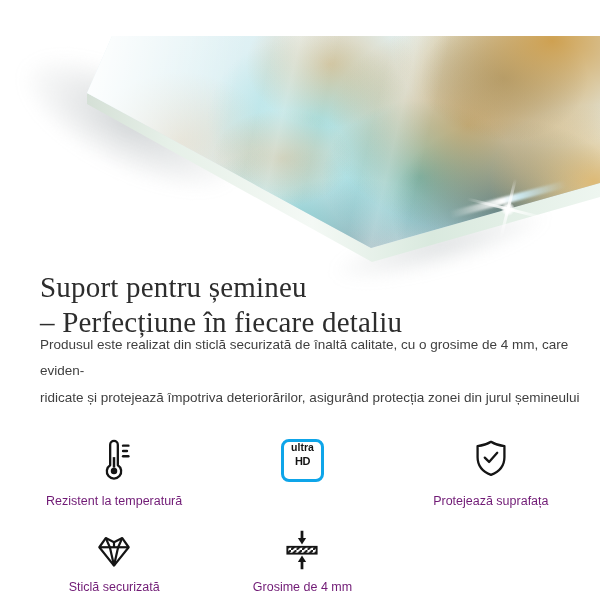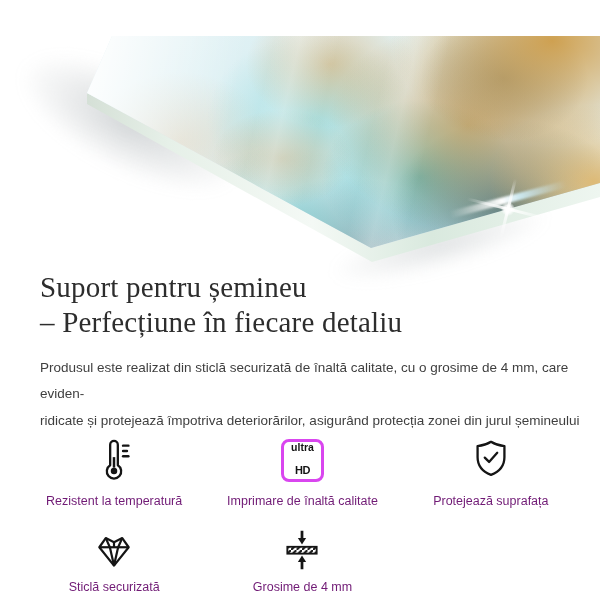--- a/index.html
+++ b/index.html
@@ -49,32 +49,32 @@
   .sparkle .core{width:14px;height:14px;border-radius:50%;
       background:radial-gradient(circle,#ffffff 0%,rgba(255,255,255,.85) 40%,rgba(255,255,255,0) 72%);
       transform:translate(-50%,-50%);}
 
   
   .title{position:absolute;left:40px;top:234px;margin:0;font-family:"Liberation Serif",serif;
     font-weight:400;font-size:29px;line-height:35px;color:#2d2d2d;letter-spacing:.2px;}
   .title span{display:block;}
 
   
-  .desc{position:absolute;left:40px;top:319px;width:545px;font-size:13.5px;line-height:26.4px;color:#3f3f3f;}
+  .desc{position:absolute;left:40px;top:296px;width:545px;font-size:13.5px;line-height:26.4px;color:#3f3f3f;}
 
   
   .features{position:absolute;left:20px;top:399px;width:565px;display:grid;
     grid-template-columns:1fr 1fr 1fr;row-gap:21px;}
   .feature{display:flex;flex-direction:column;align-items:center;}
   .icon-box{height:50px;display:flex;align-items:center;justify-content:center;}
   .row2 .icon-box{height:42px;}
   .feature .label{margin-top:9px;font-size:12.5px;color:#701a75;white-space:nowrap;}
   .icon-stroke{stroke:#151515;fill:none;stroke-width:2.4;}
-  .hd-badge{width:43px;height:43px;border:3px solid #d946ef;border-radius:8px;box-sizing:border-box;
-    display:flex;flex-direction:column;align-items:center;justify-content:space-between;color:#131313;}
+  .hd-badge{width:43px;height:43px;border:3px solid #0ea5e9;border-radius:8px;box-sizing:border-box;
+    display:flex;flex-direction:column;align-items:center;justify-content:flex-start;color:#131313;}
   .hd-badge .t1{font-size:10.5px;font-weight:bold;line-height:11px;}
   .hd-badge .t2{font-size:11px;font-weight:bold;line-height:17px;letter-spacing:-.5px;}
 </style>
 </head>
 <body>
 
 <div class="canvas">
 
   <div class="hero">
     <div class="glass-shadow-left"></div>
@@ -119,21 +119,20 @@
       <div class="label">Rezistent la temperatură</div>
     </div>
 
     <div class="feature">
       <div class="icon-box">
         <div class="hd-badge">
           <div class="t1">ultra</div>
           <div class="t2">HD</div>
         </div>
       </div>
-      <div class="label">Imprimare de înaltă calitate</div>
     </div>
 
     <div class="feature">
       <div class="icon-box">
         <svg width="46" height="48" viewBox="0 0 48 48">
           <path class="icon-stroke" stroke-linejoin="round" d="M24,5 C28,7.5 33,9 38,9.5 V21 c0,9.5 -6.5,15.5 -14,18.5 C16.5,36.5 10,30.5 10,21 V9.5 C15,9 20,7.5 24,5 Z"></path>
           <polyline class="icon-stroke" stroke-linecap="round" stroke-linejoin="round" points="17.5,21.5 22,26 30.5,16.5"></polyline>
         </svg>
       </div>
       <div class="label">Protejează suprafața</div>

